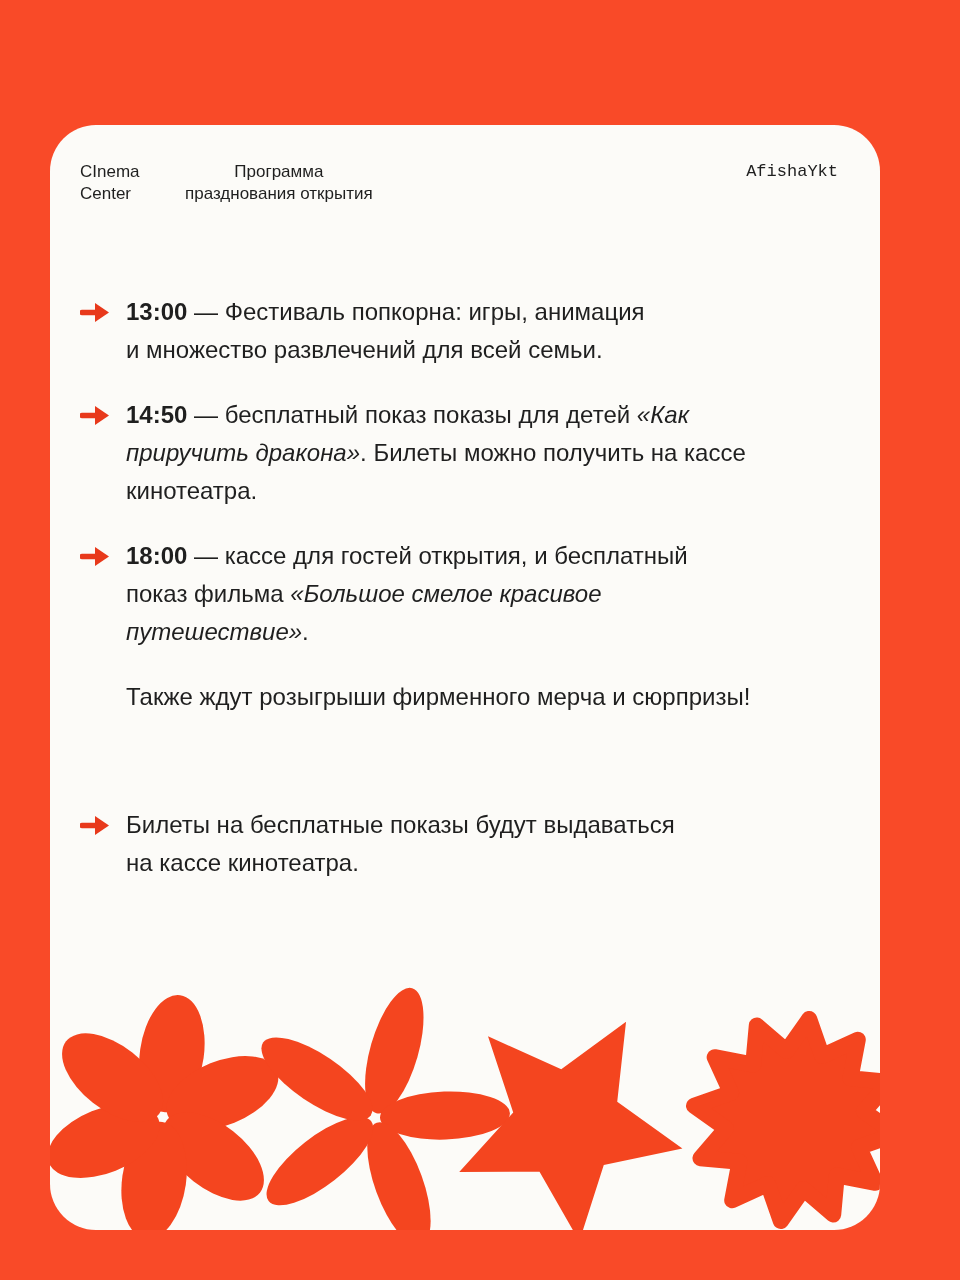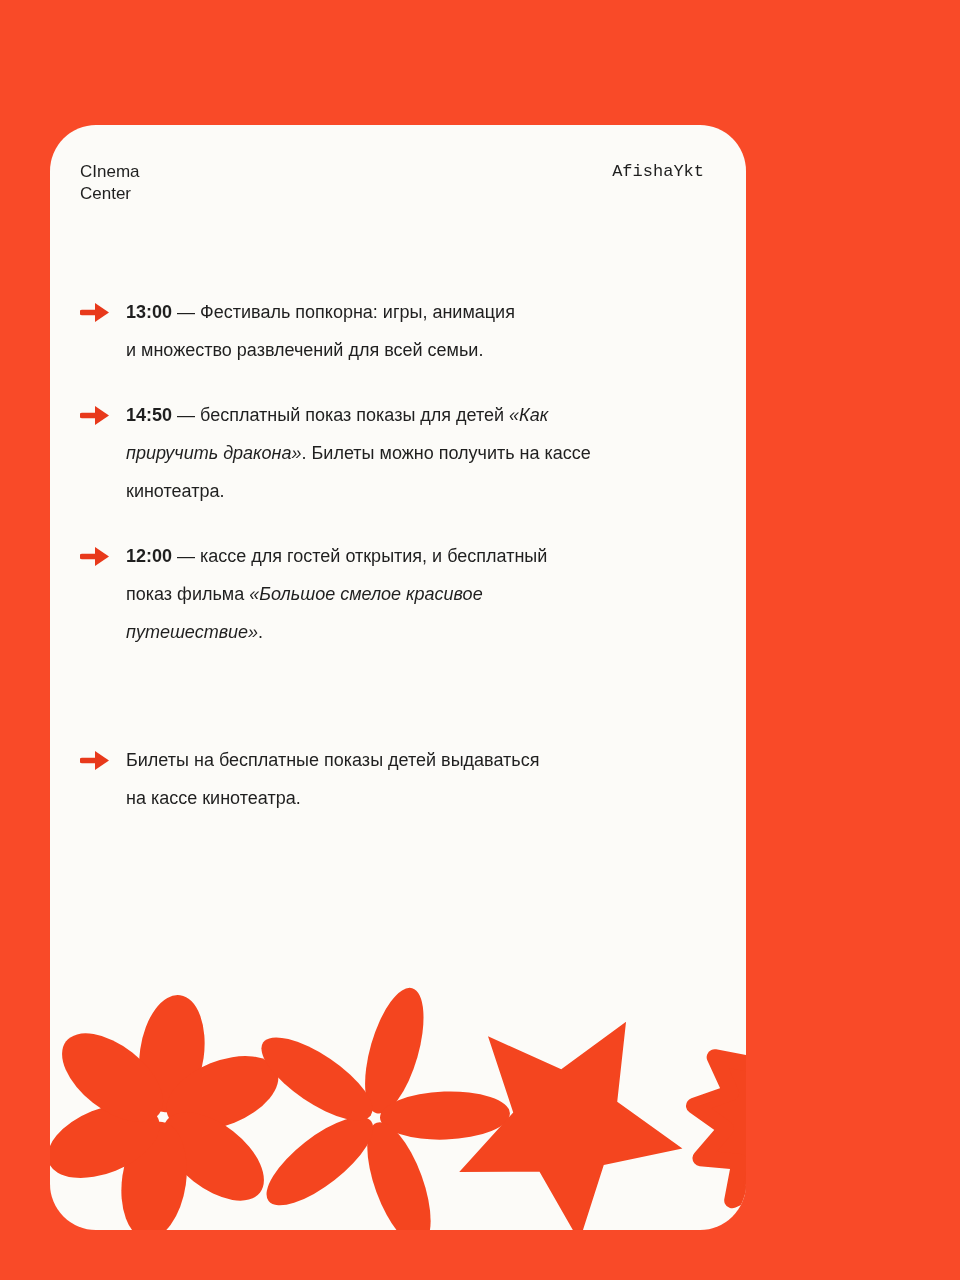--- a/index.html
+++ b/index.html
@@ -10,21 +10,21 @@
   body{
     background:var(--bg);
     font-family:"Liberation Sans", sans-serif;
     color:var(--text);
     position:relative;
     overflow:hidden;
   }
   .card{
     position:absolute;
     left:50px; top:125px;
-    width:696px; height:1105px;
+    width:830px; height:1105px;
     background:var(--card);
     border-radius:46px;
     overflow:hidden;
     padding:36px 30px 0 30px;
   }
   .header{
     position:relative;
     height:46px;
     font-size:17px;
     line-height:22px;
@@ -49,21 +49,21 @@
     margin-bottom:27px;
     padding-left:0px;
   }
   .item.extra-space{margin-top:90px;}
   .arrow-cell{
     width:46px;
     flex:0 0 46px;
     padding-top:8px;
   }
   .item-text{
-    font-size:18px;
+    font-size:24px;
     line-height:38px;
     white-space:pre-wrap;
     width:760px;
   }
   .seg-bold{font-weight:700;}
   .seg-italic{font-style:italic;}
   .shapes{
     position:absolute;
     left:0; bottom:0;
     width:857px; height:250px;
@@ -71,20 +71,22 @@
   }
 </style>
 </head>
 <body>
 
 <div class="card">
 
   <div class="header">
     <div class="brand">CInema
 Center</div>
+    <div class="header-title">Программа
+празднования открытия</div>
     <div class="header-source">AfishaYkt</div>
   </div>
 
   <div class="schedule">
       <div class="item">
         <div class="arrow-cell">
   <svg width="32" height="23" viewBox="0 0 32 23">
     <path d="M2 11.5 H18" stroke="var(--arrow)" stroke-width="5.5" stroke-linecap="round" fill="none"></path>
     <path d="M15 2 L29 11.5 L15 21 Z" fill="var(--arrow)"></path>
   </svg>
@@ -103,32 +105,36 @@
 приручить дракона»</span><span>. Билеты можно получить на кассе
 кинотеатра.</span></div>
       </div>
       <div class="item">
         <div class="arrow-cell">
   <svg width="32" height="23" viewBox="0 0 32 23">
     <path d="M2 11.5 H18" stroke="var(--arrow)" stroke-width="5.5" stroke-linecap="round" fill="none"></path>
     <path d="M15 2 L29 11.5 L15 21 Z" fill="var(--arrow)"></path>
   </svg>
 </div>
-        <div class="item-text"><span class="seg-bold">12:00</span><span> — кассе для гостей открытия, и бесплатный
+        <div class="item-text"><span class="seg-bold">18:00</span><span> — кассе для гостей открытия, и бесплатный
 показ фильма </span><span class="seg-italic">«Большое смелое красивое
 путешествие»</span><span>.</span></div>
+      </div>
+      <div class="item">
+        <div class="arrow-cell"></div>
+        <div class="item-text"><span>Также ждут розыгрыши фирменного мерча и сюрпризы!</span></div>
       </div>
       <div class="item extra-space">
         <div class="arrow-cell">
   <svg width="32" height="23" viewBox="0 0 32 23">
     <path d="M2 11.5 H18" stroke="var(--arrow)" stroke-width="5.5" stroke-linecap="round" fill="none"></path>
     <path d="M15 2 L29 11.5 L15 21 Z" fill="var(--arrow)"></path>
   </svg>
 </div>
-        <div class="item-text"><span>Билеты на бесплатные показы детей выдаваться
+        <div class="item-text"><span>Билеты на бесплатные показы будут выдаваться
 на кассе кинотеатра.</span></div>
       </div>
     </div>
 
   <svg class="shapes" viewBox="0 0 857 250">
     <g transform="translate(113,137) rotate(8)" fill="var(--accent)">
       <ellipse cx="0" cy="-64" rx="32" ry="59" transform="rotate(0)"></ellipse>
       <ellipse cx="0" cy="-64" rx="32" ry="59" transform="rotate(60)"></ellipse>
       <ellipse cx="0" cy="-64" rx="32" ry="59" transform="rotate(120)"></ellipse>
       <ellipse cx="0" cy="-64" rx="32" ry="59" transform="rotate(180)"></ellipse>

